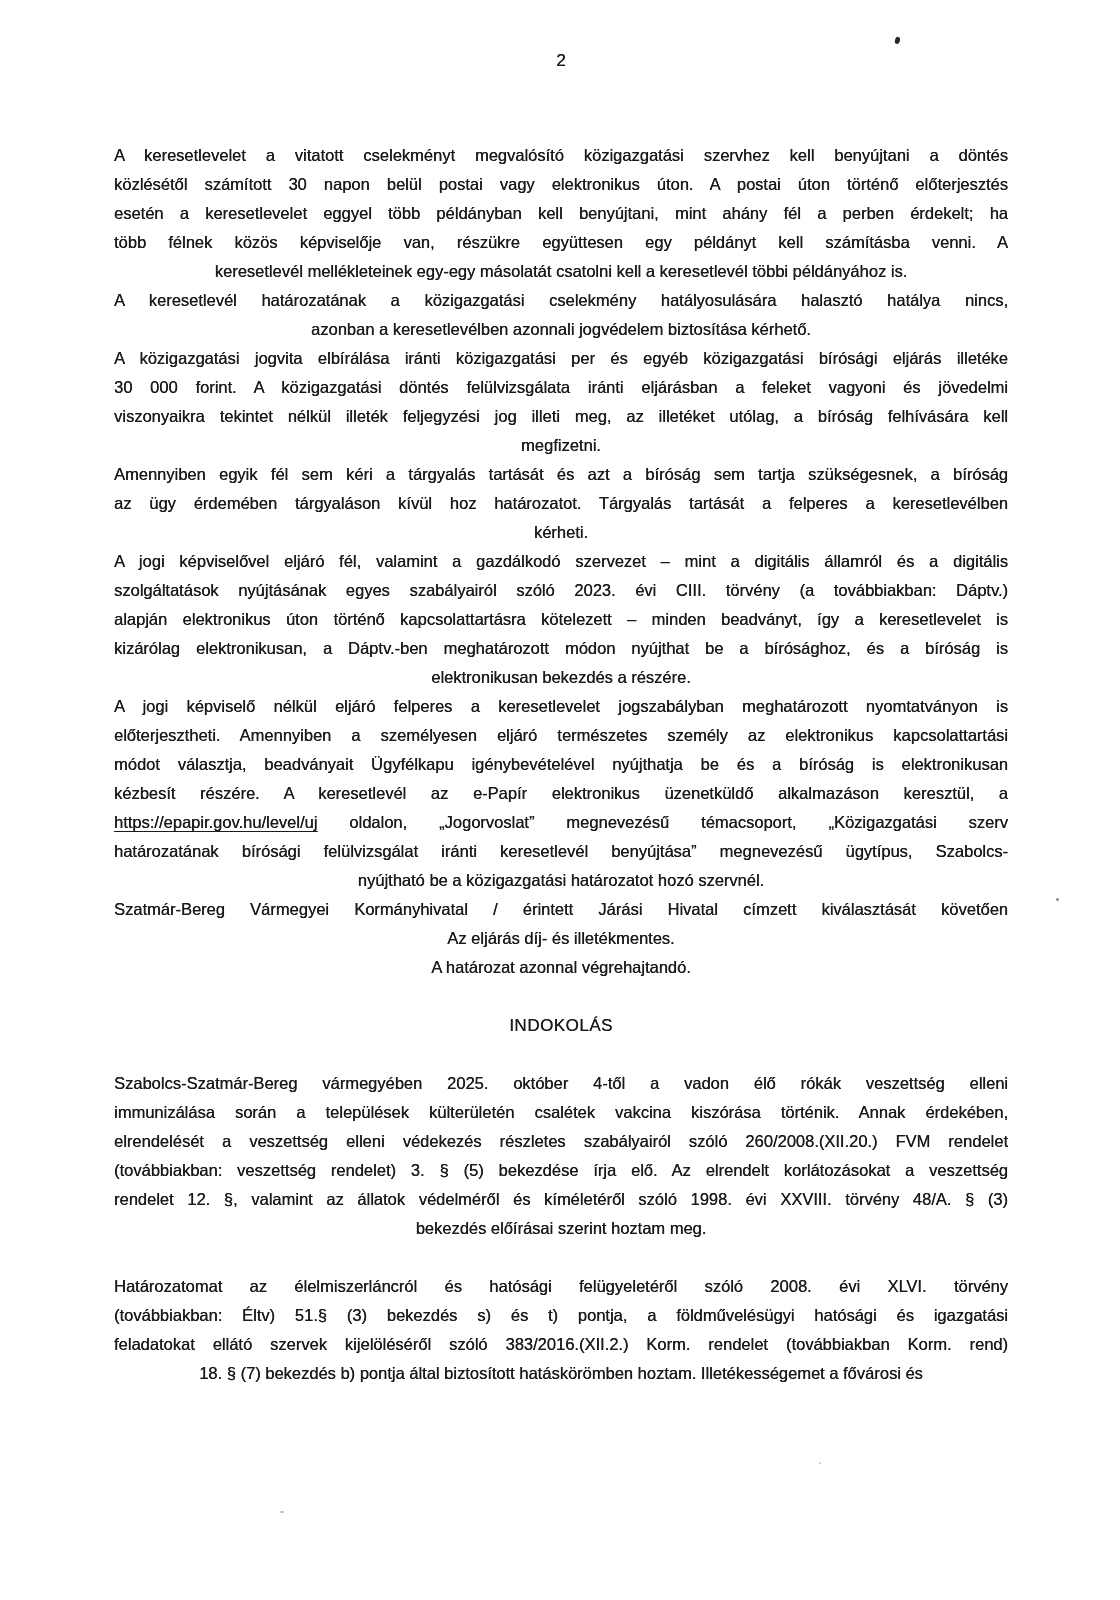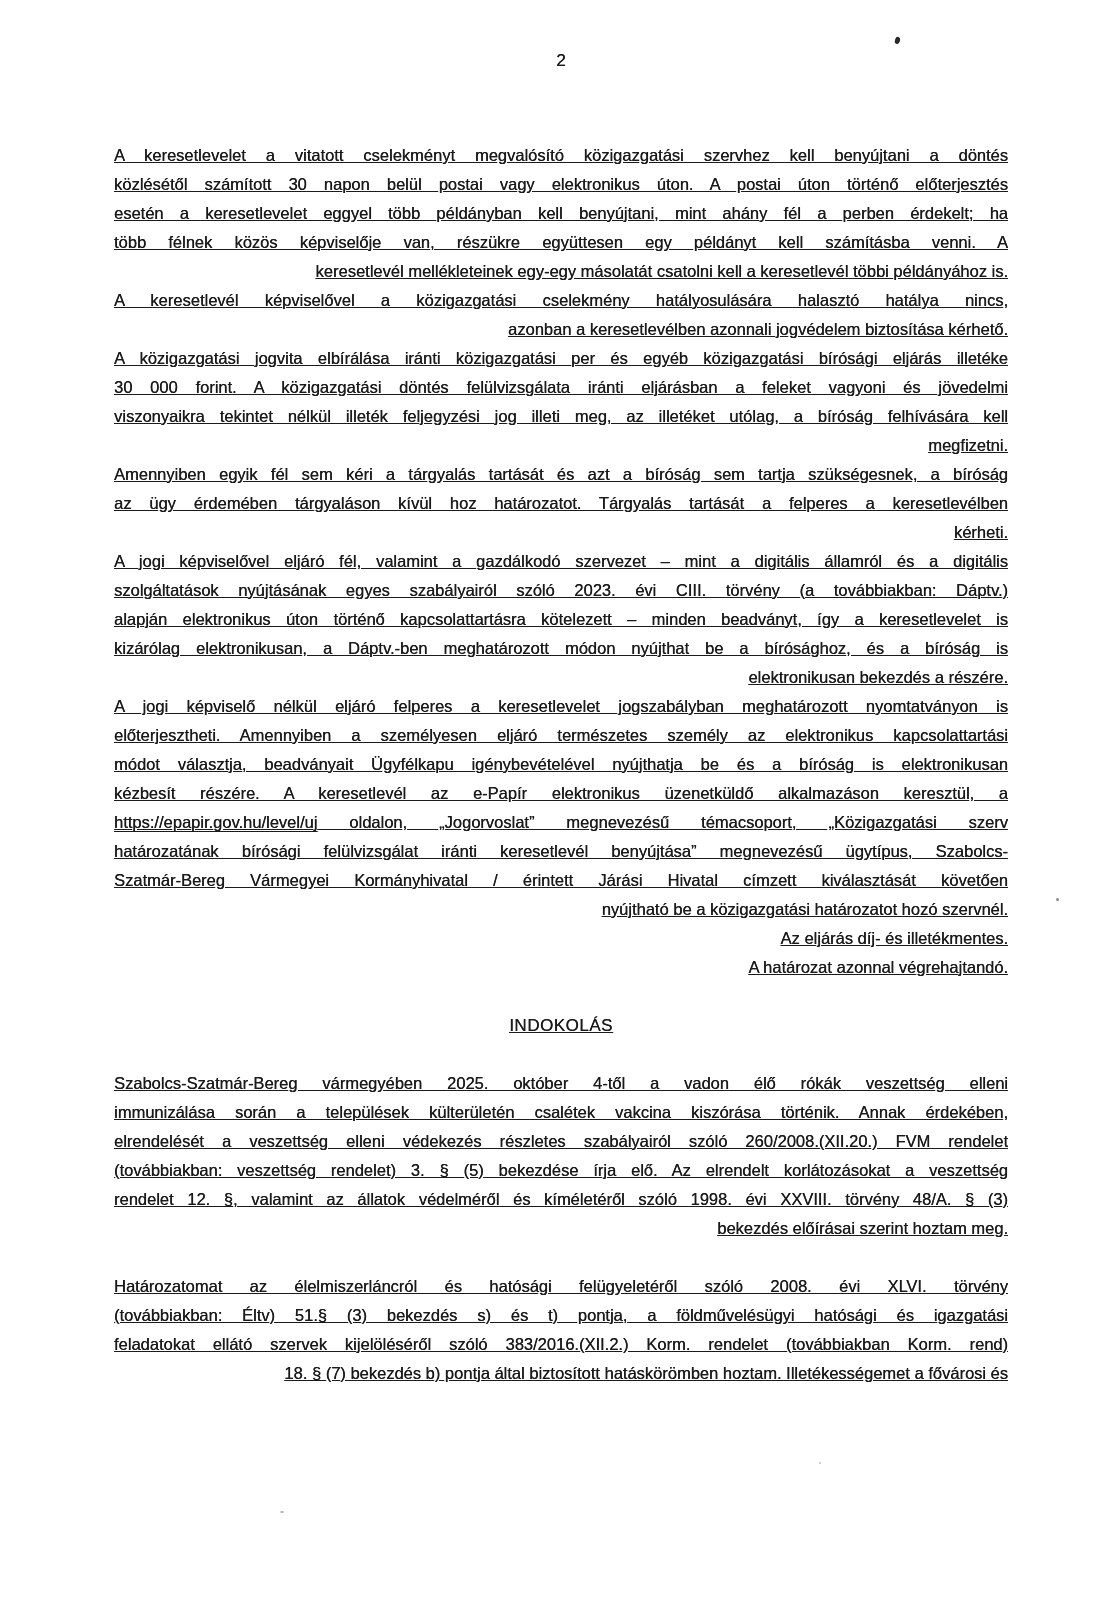--- a/index.html
+++ b/index.html
@@ -27,27 +27,26 @@
     font-size: 17px;
     text-shadow: 0.2px 0 0 currentColor;
   }
   .doc-body {
     position: absolute;
     top: 141px;
     left: 114px;
     width: 894px;
     font-size: 16.5px;
     text-shadow: 0.25px 0 0 currentColor;
-    text-decoration: underline;
   }
   .line {
     height: 29px;
     line-height: 29px;
     overflow: hidden;
-    text-align: right;
+    text-align: center;
   }
   .line.just {
     text-align: justify;
     text-align-last: justify;
   }
   .line.heading {
     text-align: center;
     text-align-last: center;
     letter-spacing: 0.5px;
     font-size: 17px;
@@ -76,42 +75,42 @@
 <body>
 
 <div class="page">
   <div class="page-number">2</div>
   <div class="doc-body" id="doc-body">
       <div class="line just">A keresetlevelet a vitatott cselekményt megvalósító közigazgatási szervhez kell benyújtani a döntés</div>
       <div class="line just">közlésétől számított 30 napon belül postai vagy elektronikus úton. A postai úton történő előterjesztés</div>
       <div class="line just">esetén a keresetlevelet eggyel több példányban kell benyújtani, mint ahány fél a perben érdekelt; ha</div>
       <div class="line just">több félnek közös képviselője van, részükre együttesen egy példányt kell számításba venni. A</div>
       <div class="line">keresetlevél mellékleteinek egy-egy másolatát csatolni kell a keresetlevél többi példányához is.</div>
-      <div class="line just">A keresetlevél képviselővel a közigazgatási cselekmény hatályosulására halasztó hatálya nincs,</div>
+      <div class="line just">A keresetlevél határozatának a közigazgatási cselekmény hatályosulására halasztó hatálya nincs,</div>
       <div class="line">azonban a keresetlevélben azonnali jogvédelem biztosítása kérhető.</div>
       <div class="line just">A közigazgatási jogvita elbírálása iránti közigazgatási per és egyéb közigazgatási bírósági eljárás illetéke</div>
       <div class="line just">30 000 forint. A közigazgatási döntés felülvizsgálata iránti eljárásban a feleket vagyoni és jövedelmi</div>
       <div class="line just">viszonyaikra tekintet nélkül illeték feljegyzési jog illeti meg, az illetéket utólag, a bíróság felhívására kell</div>
       <div class="line">megfizetni.</div>
       <div class="line just">Amennyiben egyik fél sem kéri a tárgyalás tartását és azt a bíróság sem tartja szükségesnek, a bíróság</div>
       <div class="line just">az ügy érdemében tárgyaláson kívül hoz határozatot. Tárgyalás tartását a felperes a keresetlevélben</div>
       <div class="line">kérheti.</div>
       <div class="line just">A jogi képviselővel eljáró fél, valamint a gazdálkodó szervezet – mint a digitális államról és a digitális</div>
       <div class="line just">szolgáltatások nyújtásának egyes szabályairól szóló 2023. évi CIII. törvény (a továbbiakban: Dáptv.)</div>
       <div class="line just">alapján elektronikus úton történő kapcsolattartásra kötelezett – minden beadványt, így a keresetlevelet is</div>
       <div class="line just">kizárólag elektronikusan, a Dáptv.-ben meghatározott módon nyújthat be a bírósághoz, és a bíróság is</div>
       <div class="line">elektronikusan bekezdés a részére.</div>
       <div class="line just">A jogi képviselő nélkül eljáró felperes a keresetlevelet jogszabályban meghatározott nyomtatványon is</div>
       <div class="line just">előterjesztheti. Amennyiben a személyesen eljáró természetes személy az elektronikus kapcsolattartási</div>
       <div class="line just">módot választja, beadványait Ügyfélkapu igénybevételével nyújthatja be és a bíróság is elektronikusan</div>
       <div class="line just">kézbesít részére. A keresetlevél az e-Papír elektronikus üzenetküldő alkalmazáson keresztül, a</div>
       <div class="line just"><span class="doc-link">https://epapir.gov.hu/level/uj</span> oldalon, „Jogorvoslat” megnevezésű témacsoport, „Közigazgatási szerv</div>
       <div class="line just">határozatának bírósági felülvizsgálat iránti keresetlevél benyújtása” megnevezésű ügytípus, Szabolcs-</div>
+      <div class="line">nyújtható be a közigazgatási határozatot hozó szervnél.</div>
       <div class="line just">Szatmár-Bereg Vármegyei Kormányhivatal / érintett Járási Hivatal címzett kiválasztását követően</div>
-      <div class="line">nyújtható be a közigazgatási határozatot hozó szervnél.</div>
       <div class="line">Az eljárás díj- és illetékmentes.</div>
       <div class="line">A határozat azonnal végrehajtandó.</div>
       <div class="line spacer"></div>
       <div class="line heading">INDOKOLÁS</div>
       <div class="line spacer"></div>
       <div class="line just">Szabolcs-Szatmár-Bereg vármegyében 2025. október 4-től a vadon élő rókák veszettség elleni</div>
       <div class="line just">immunizálása során a települések külterületén csalétek vakcina kiszórása történik.  Annak érdekében,</div>
       <div class="line just">elrendelését a veszettség elleni védekezés részletes szabályairól szóló 260/2008.(XII.20.) FVM rendelet</div>
       <div class="line just">(továbbiakban: veszettség rendelet) 3. § (5) bekezdése írja elő. Az elrendelt korlátozásokat a veszettség</div>
       <div class="line just">rendelet 12. §, valamint az állatok védelméről és kíméletéről szóló 1998. évi XXVIII. törvény 48/A. § (3)</div>

